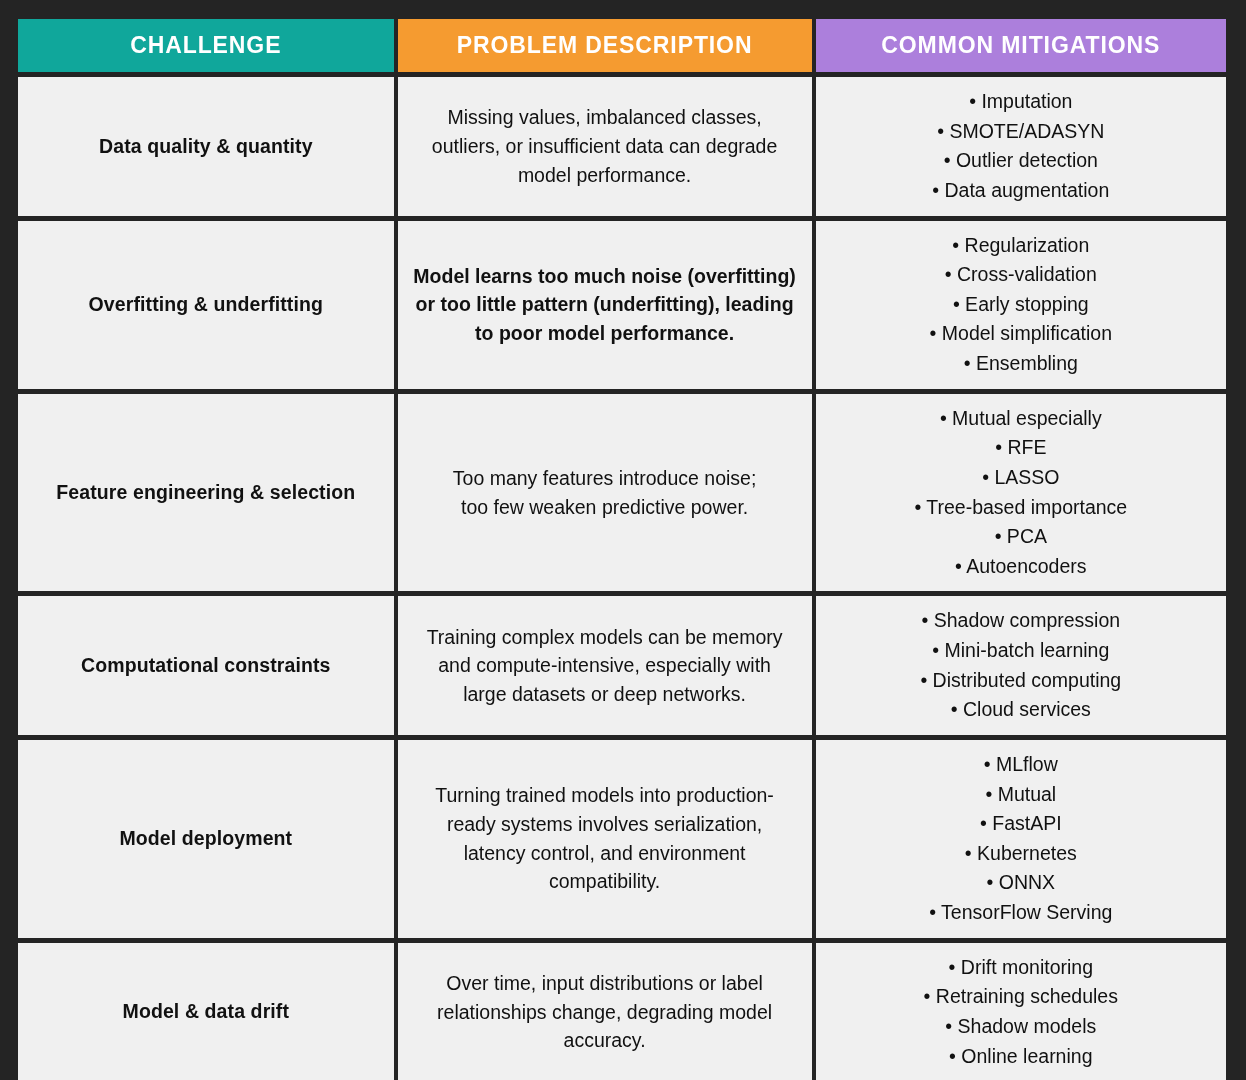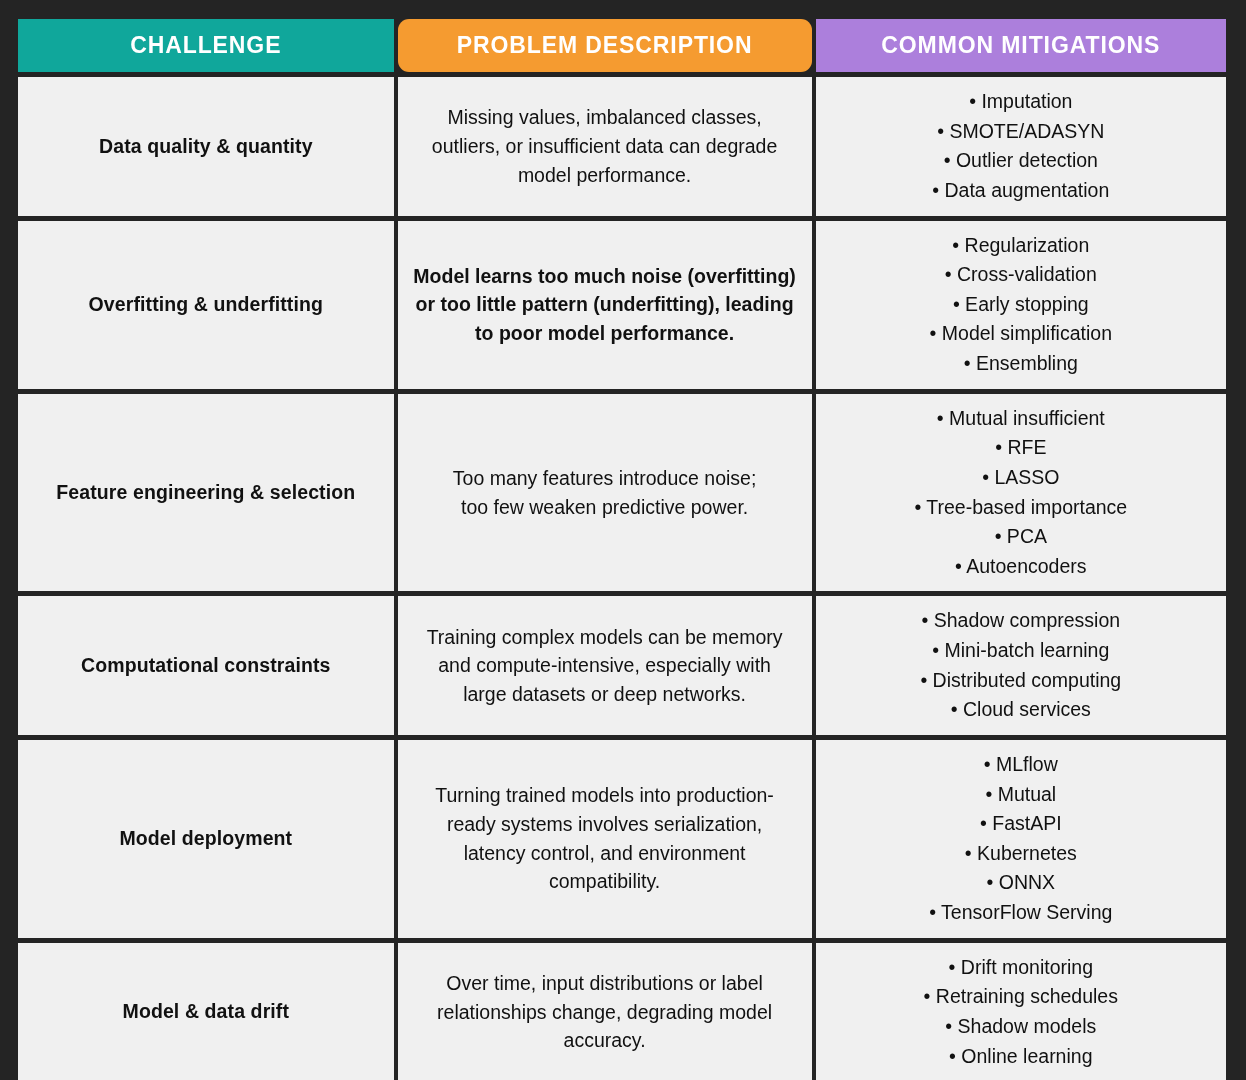--- a/index.html
+++ b/index.html
@@ -41,21 +41,21 @@
     height: 53px;
     vertical-align: middle;
     text-align: center;
     color: #ffffff;
     font-size: 23px;
     font-weight: bold;
     letter-spacing: 0.9px;
     border: 0;
   }
   th.head-challenge   { background: #10A79B; }
-  th.head-problem     { background: #F59B30; border-radius: 11px; }
+  th.head-problem     { background: #F59B30; }
   th.head-mitigations { background: #AC7FDC; }
 
   tbody td {
     background: #F0F0F0;
     color: #111111;
     vertical-align: middle;
     text-align: center;
     padding: 10px 14px;
     border: 0;
   }
@@ -146,21 +146,21 @@
       </tr>
 
       <tr>
         <td class="cell-challenge" style="background: rgb(240, 240, 240);">Feature engineering &amp; selection</td>
         <td class="cell-problem" style="background: rgb(240, 240, 240);">
           <span class="desc-text">Too many features introduce noise;
 too few weaken predictive power.</span>
         </td>
         <td class="cell-mitigations" style="background: rgb(240, 240, 240);">
           <ul class="mitigation-list">
-              <li>• Mutual insufficient</li>
+              <li>• Mutual especially</li>
               <li>• RFE</li>
               <li>• LASSO</li>
               <li>• Tree-based importance</li>
               <li>• PCA</li>
               <li>• Autoencoders</li>
             </ul>
         </td>
       </tr>
 
       <tr>

